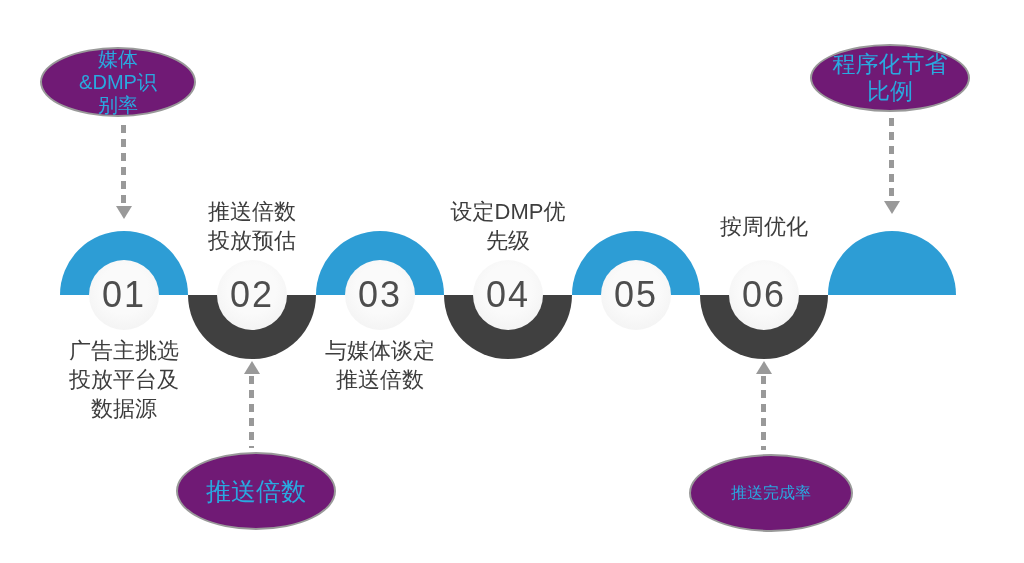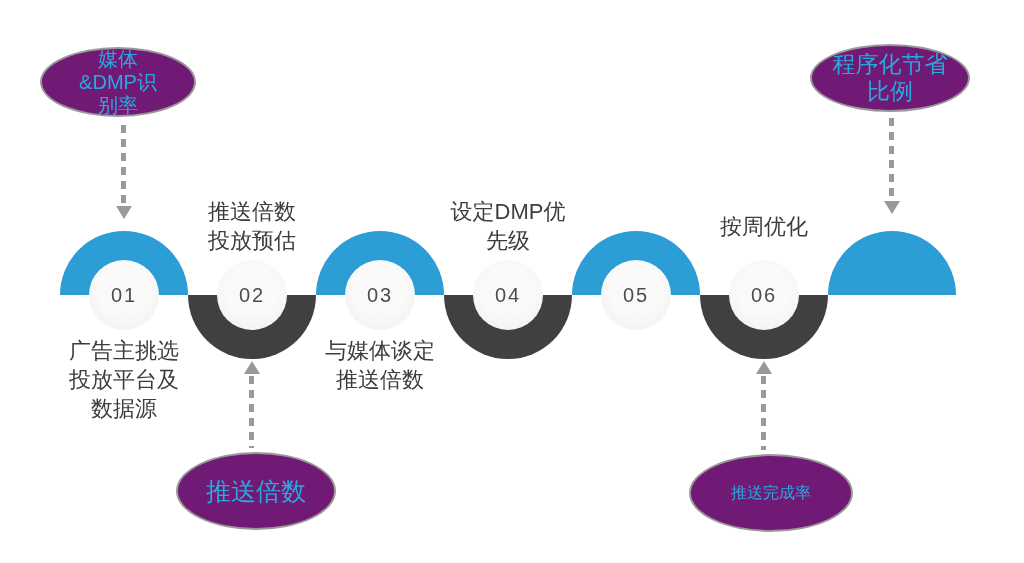--- a/index.html
+++ b/index.html
@@ -25,21 +25,21 @@
   .arc  { position:absolute; left:16px; width:128px; height:64px; }
   .arc.up   { top:231px; background:var(--blue); border-radius:64px 64px 0 0; }
   .arc.down { top:295px; background:var(--dark); border-radius:0 0 64px 64px; }
   .num-circle {
     position:absolute; left:45px; top:260px; width:70px; height:70px;
     border-radius:50%;
     background: radial-gradient(circle at 50% 42%, #FAFAFA 45%, #EFEFEF 100%);
     display:flex; align-items:center; justify-content:center;
   }
   .num {
-    font-size:20px; color:var(--num-color); letter-spacing:2px; font-weight:400;
+    font-size:36px; color:var(--num-color); letter-spacing:2px; font-weight:400;
   }
   .label {
     position:absolute; left:-10px; width:180px;
     color:var(--label-color); font-size:22px; line-height:29px;
     text-align:center; white-space:pre-line; font-weight:500;
   }
   .label.above { top:190px; height:72px; display:flex; align-items:center; justify-content:center; }
   .label.below { top:336px; }
 
   

